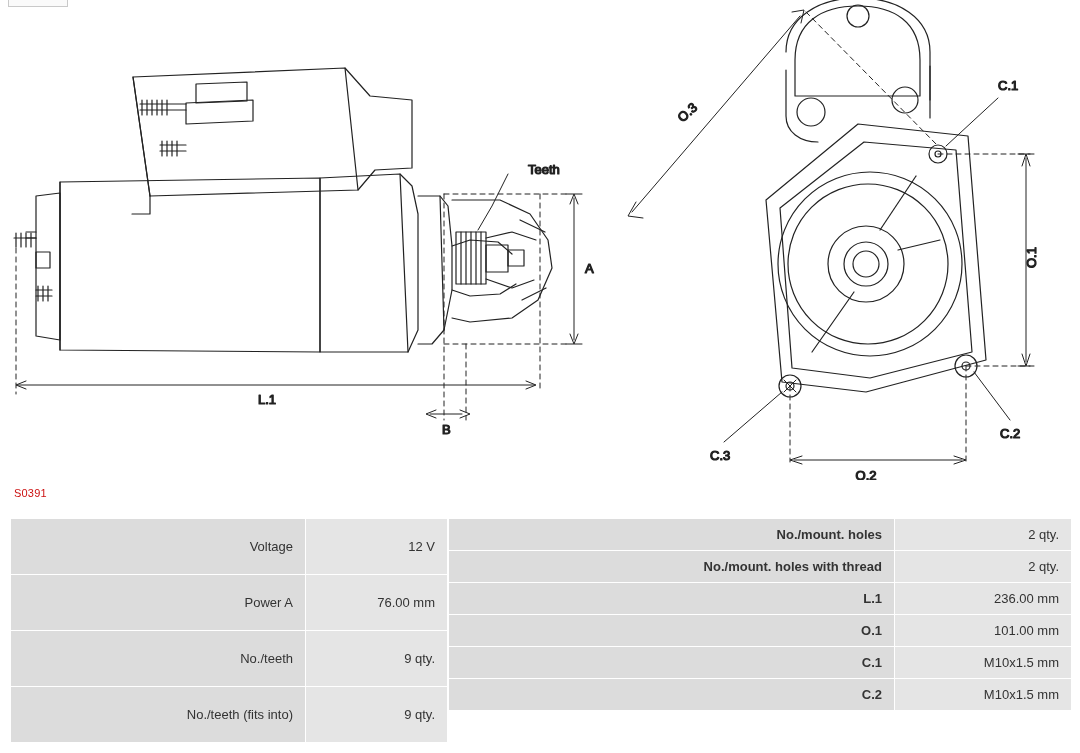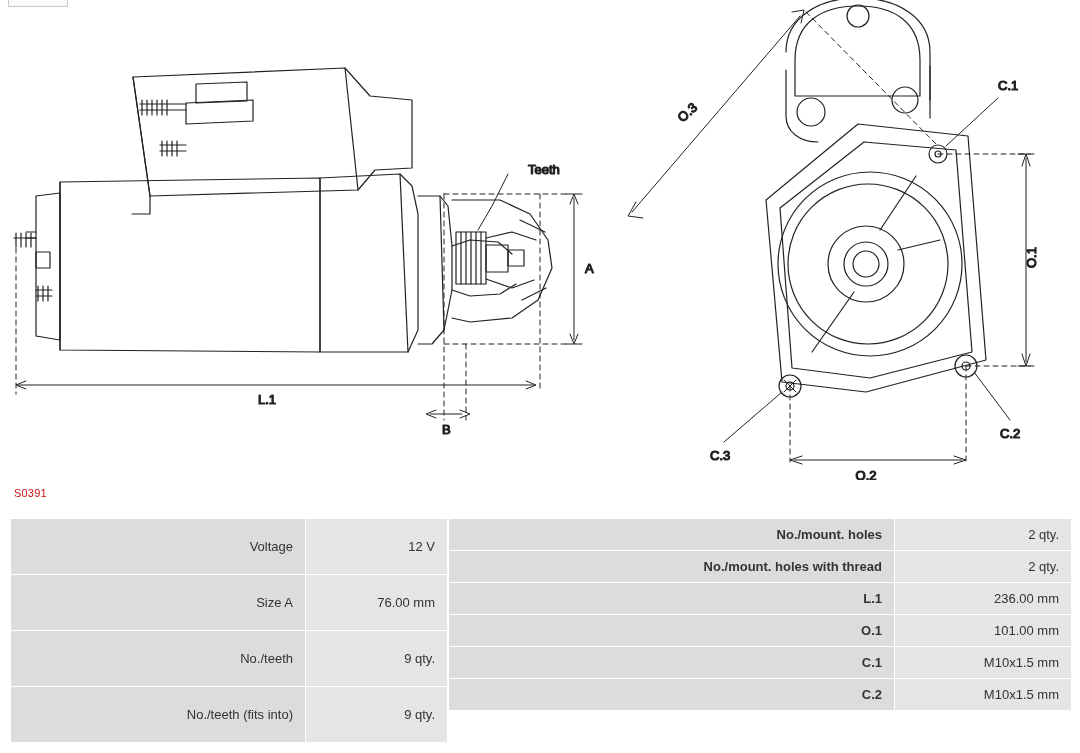--- a/index.html
+++ b/index.html
@@ -277,21 +277,21 @@
 
   <div class="specs">
 
     <table class="spec-table left spec-outer">
       <tbody>
         <tr>
           <td class="label">Voltage</td>
           <td class="value">12 V</td>
         </tr>
         <tr>
-          <td class="label">Size A</td>
+          <td class="label">Power A</td>
           <td class="value">76.00 mm</td>
         </tr>
         <tr>
           <td class="label">No./teeth</td>
           <td class="value">9 qty.</td>
         </tr>
         <tr>
           <td class="label">No./teeth (fits into)</td>
           <td class="value">9 qty.</td>
         </tr>

